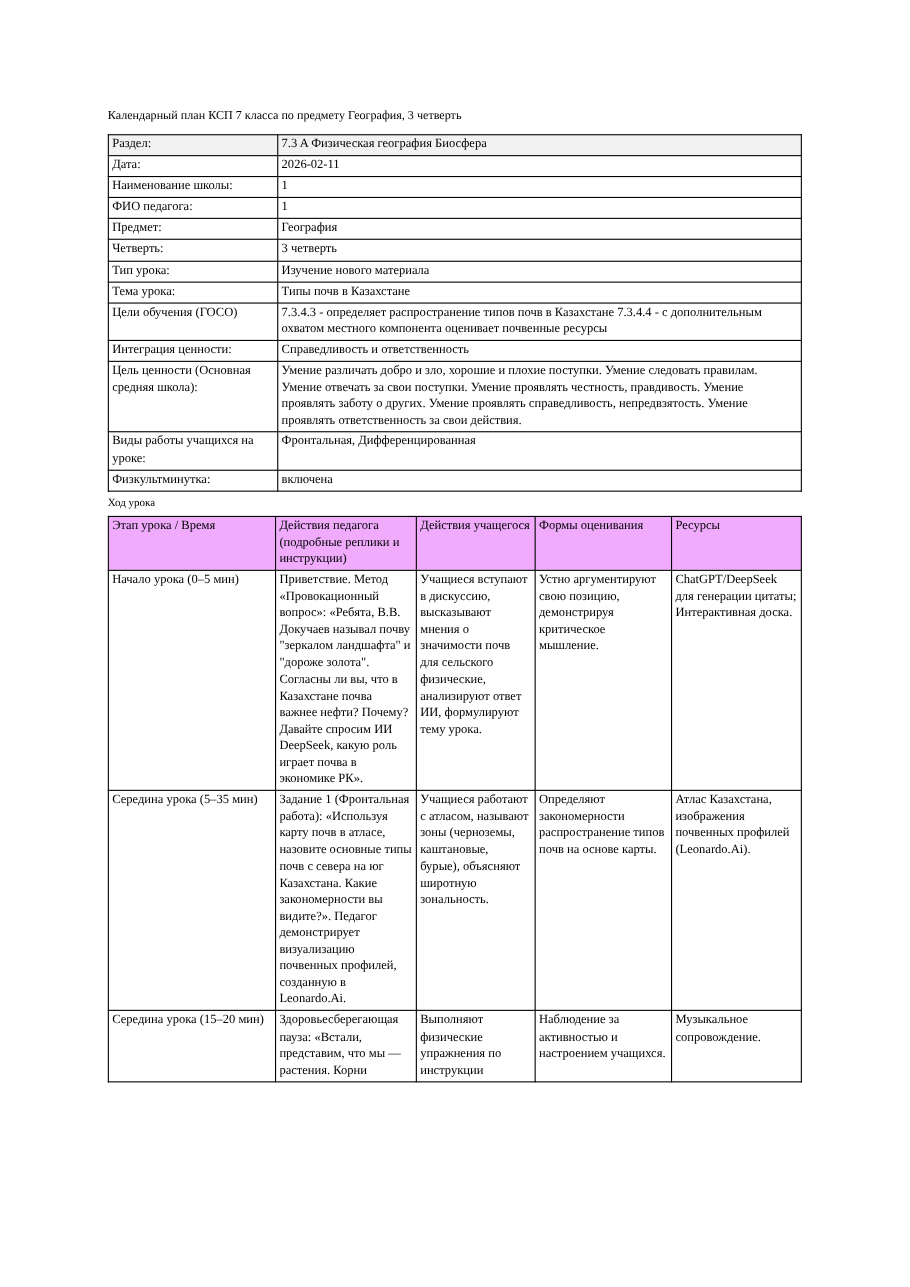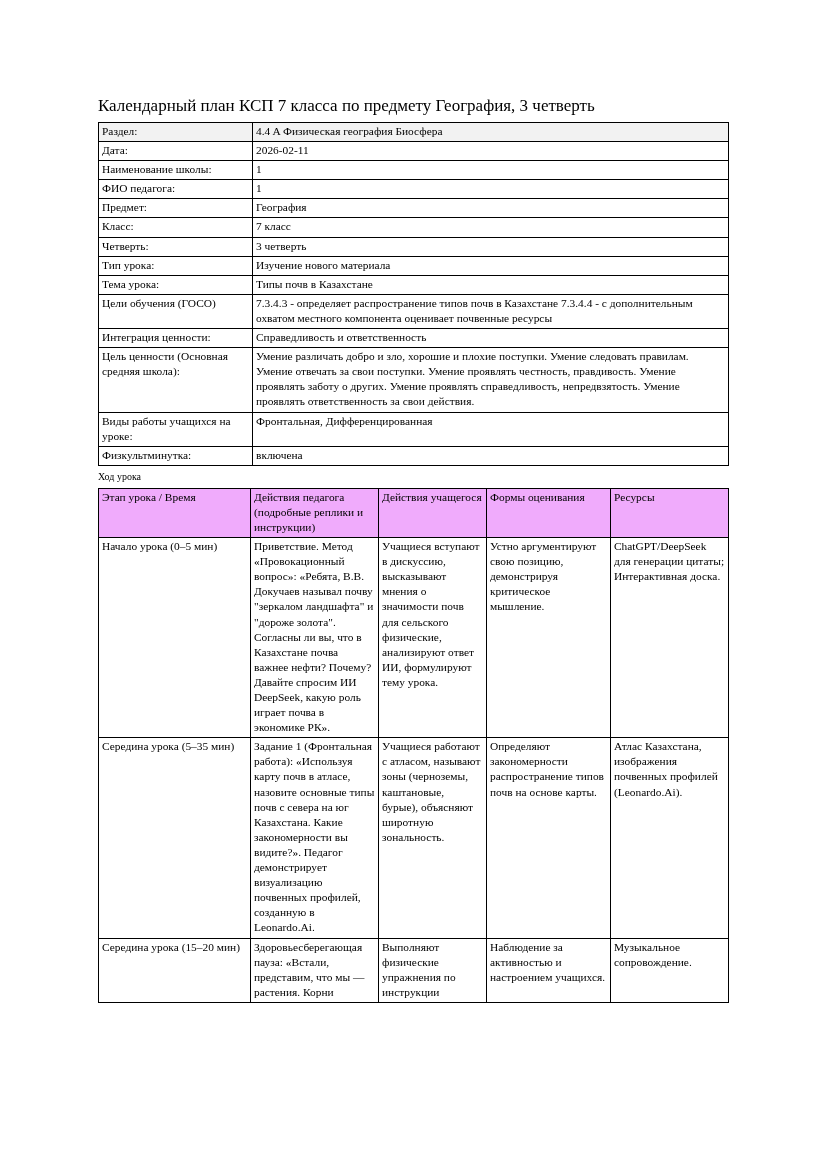--- a/index.html
+++ b/index.html
@@ -22,21 +22,21 @@
     height: 1170px;
     background: #fff;
   }
   .content {
     position: absolute;
     left: 98px;
     top: 98px;
     width: 630px;
   }
   .doc-title {
-    font-size: 17px;
+    font-size: 11px;
     line-height: 15px;
     margin: 0 0 9px 0;
     white-space: nowrap;
   }
   table {
     border-collapse: collapse;
     width: 630px;
     table-layout: fixed;
   }
   table td, table th {
@@ -79,41 +79,37 @@
     <p class="doc-title">Календарный план КСП 7 класса по предмету География, 3 четверть</p>
 
     <table id="info-table">
       <colgroup>
           <col class="c1">
           <col class="c2">
         </colgroup>
       <tbody>
         <tr class="shaded">
           <td>Раздел:</td>
-          <td>4.4 A Физическая география Биосфера</td>
+          <td>7.3 A Физическая география Биосфера</td>
         </tr>
         <tr>
           <td>Дата:</td>
           <td>2026-02-11</td>
         </tr>
         <tr>
           <td>Наименование школы:</td>
           <td>1</td>
         </tr>
         <tr>
           <td>ФИО педагога:</td>
           <td>1</td>
         </tr>
         <tr>
           <td>Предмет:</td>
           <td>География</td>
-        </tr>
-        <tr>
-          <td>Класс:</td>
-          <td>7 класс</td>
         </tr>
         <tr>
           <td>Четверть:</td>
           <td>3 четверть</td>
         </tr>
         <tr>
           <td>Тип урока:</td>
           <td>Изучение нового материала</td>
         </tr>
         <tr>

